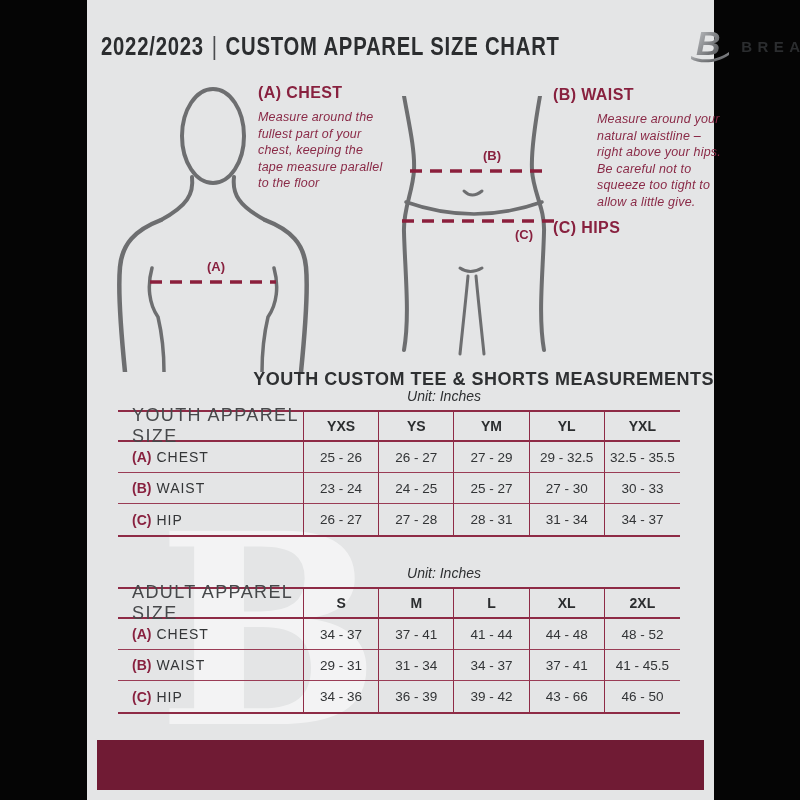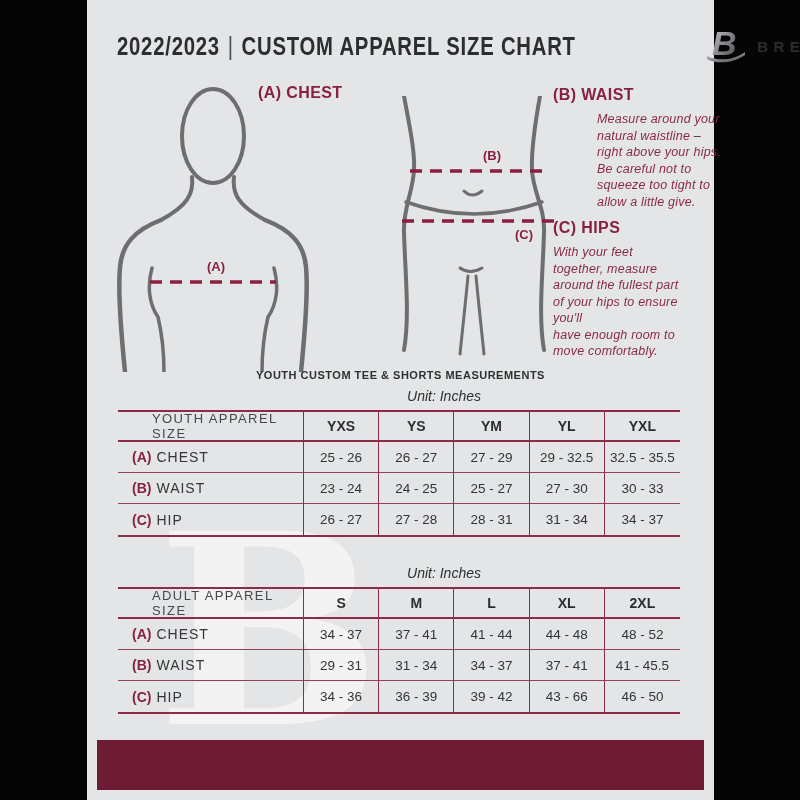--- a/index.html
+++ b/index.html
@@ -19,64 +19,64 @@
     position:absolute;left:70px;top:498px;z-index:0;
     font-family:"DejaVu Serif", serif;font-weight:bold;
     font-size:265px;line-height:1;color:rgba(255,255,255,0.55);
     user-select:none;
   }
   .content{position:absolute;inset:0;z-index:1;}
   
   .header{
     position:absolute;left:0;top:24px;width:577px;height:44px;
     display:flex;align-items:center;justify-content:space-between;
-    padding:0 30px;box-sizing:border-box;
+    padding:0 14px;box-sizing:border-box;
   }
   .doc-title{
     font-weight:bold;font-size:26px;letter-spacing:1px;color:#2b2d2f;
     transform:scaleX(0.78);transform-origin:left center;white-space:nowrap;
   }
   .doc-title .pipe{font-weight:normal;color:#4a4c4e;padding:0 10px;}
   .brand{display:flex;align-items:center;gap:10px;}
   .brand-name{
     font-weight:bold;font-size:15px;letter-spacing:5.5px;color:#2b2d2f;white-space:nowrap;
   }
   
   .guide-heading{
     position:absolute;font-weight:bold;font-size:16px;letter-spacing:.4px;color:#88213f;
   }
   .guide-desc{
     position:absolute;font-style:italic;font-size:12.5px;line-height:1.32;
     color:#8a2a47;white-space:pre-line;letter-spacing:.2px;
   }
   
   .section-title{
-    position:absolute;left:0;width:627px;text-align:center;
-    font-weight:bold;font-size:11px;letter-spacing:.5px;color:#2e3032;
+    position:absolute;left:0;width:627px;text-align:right;
+    font-weight:bold;font-size:18px;letter-spacing:.5px;color:#2e3032;
   }
   .section-unit{
     position:absolute;left:0;width:714px;text-align:center;
     font-style:italic;font-size:14px;color:#2e3032;
   }
   
   .size-table{
     position:absolute;left:31px;width:562px;
     display:grid;grid-template-columns:186px repeat(5,1fr);
     border-top:2px solid #8e2b46;border-bottom:2px solid #8e2b46;
   }
   .st-cell{
     height:30px;display:flex;align-items:center;justify-content:center;
     border-right:1.5px solid #8e2b46;border-bottom:1px solid #9a3c55;
     box-sizing:border-box;font-size:13.5px;color:#323436;
   }
   .st-cell.last-col{border-right:none;}
   .st-cell.header-row{border-bottom:2px solid #8e2b46;font-weight:bold;font-size:14px;color:#2b2d2f;}
   .st-cell.bottom-row{border-bottom:none;}
   .st-cell.label-col{justify-content:flex-start;padding-left:14px;}
-  .st-size-label{font-size:13px;letter-spacing:1.4px;color:#46484a;font-weight:normal;margin-left:20px;}
+  .st-size-label{font-size:18px;letter-spacing:1.4px;color:#46484a;font-weight:normal;}
   .row-label{font-size:14px;letter-spacing:1px;color:#333537;}
   .row-prefix{font-weight:bold;color:#88213f;margin-right:5px;letter-spacing:0;}
   .st-cell.data-row{height:31px;}
   
   .footer-bar{
     position:absolute;left:10px;top:740px;width:607px;height:50px;
     background:#701b34;
   }
   svg text{font-family:"Liberation Sans", sans-serif;}
 </style>
@@ -130,37 +130,35 @@
         <path d="M74,95 Q82,103 92,95" stroke="#6d6e70" stroke-width="3" stroke-linecap="round"></path>
         <path d="M16,106 Q84,130 152,106" stroke="#6d6e70" stroke-width="3.5" stroke-linecap="round"></path>
         <line x1="12" y1="125" x2="164" y2="125" stroke="#8b1f3c" stroke-width="3.5" stroke-dasharray="12 8"></line>
         <text x="134" y="143" text-anchor="middle" font-size="13" font-weight="bold" fill="#88213f">(C)</text>
         <path d="M70,172 Q80,179 92,172" stroke="#6d6e70" stroke-width="3" stroke-linecap="round"></path>
         <path d="M78,180 C75,212 72,238 70,258" stroke="#6d6e70" stroke-width="3" stroke-linecap="round"></path>
         <path d="M86,180 C89,212 92,238 94,258" stroke="#6d6e70" stroke-width="3" stroke-linecap="round"></path>
       </svg>
 
       <div class="guide-heading" style="left:171px;top:84px;">(A) CHEST</div>
+      <div class="guide-desc" style="left:171px;top:109px;width:160px;">Measure around the
+fullest part of your
+chest, keeping the
+tape measure parallel
+to the floor</div>
 
       <div class="guide-heading" style="left:466px;top:86px;">(B) WAIST</div>
       <div class="guide-desc" style="left:466px;top:111px;width:145px;margin-left:44px;">Measure around your
 natural waistline –
 right above your hips.
 Be careful not to
 squeeze too tight to
 allow a little give.</div>
 
       <div class="guide-heading" style="left:466px;top:219px;">(C) HIPS</div>
-      <div class="guide-desc" style="left:466px;top:244px;width:150px;">With your feet
-together, measure
-around the fullest part
-of your hips to ensure
-you'll
-have enough room to
-move comfortably.</div>
 
       <div class="section-title" style="top:369px;">YOUTH CUSTOM TEE &amp; SHORTS MEASUREMENTS</div>
       <div class="section-unit" style="top:388px;">Unit: Inches</div>
 
       <div class="size-table" style="top:410px;">
         <div class="st-cell header-row label-col">
             <span class="st-size-label">YOUTH APPAREL SIZE</span>
           </div>
         <div class="st-cell header-row">YXS</div>
         <div class="st-cell header-row">YS</div>

